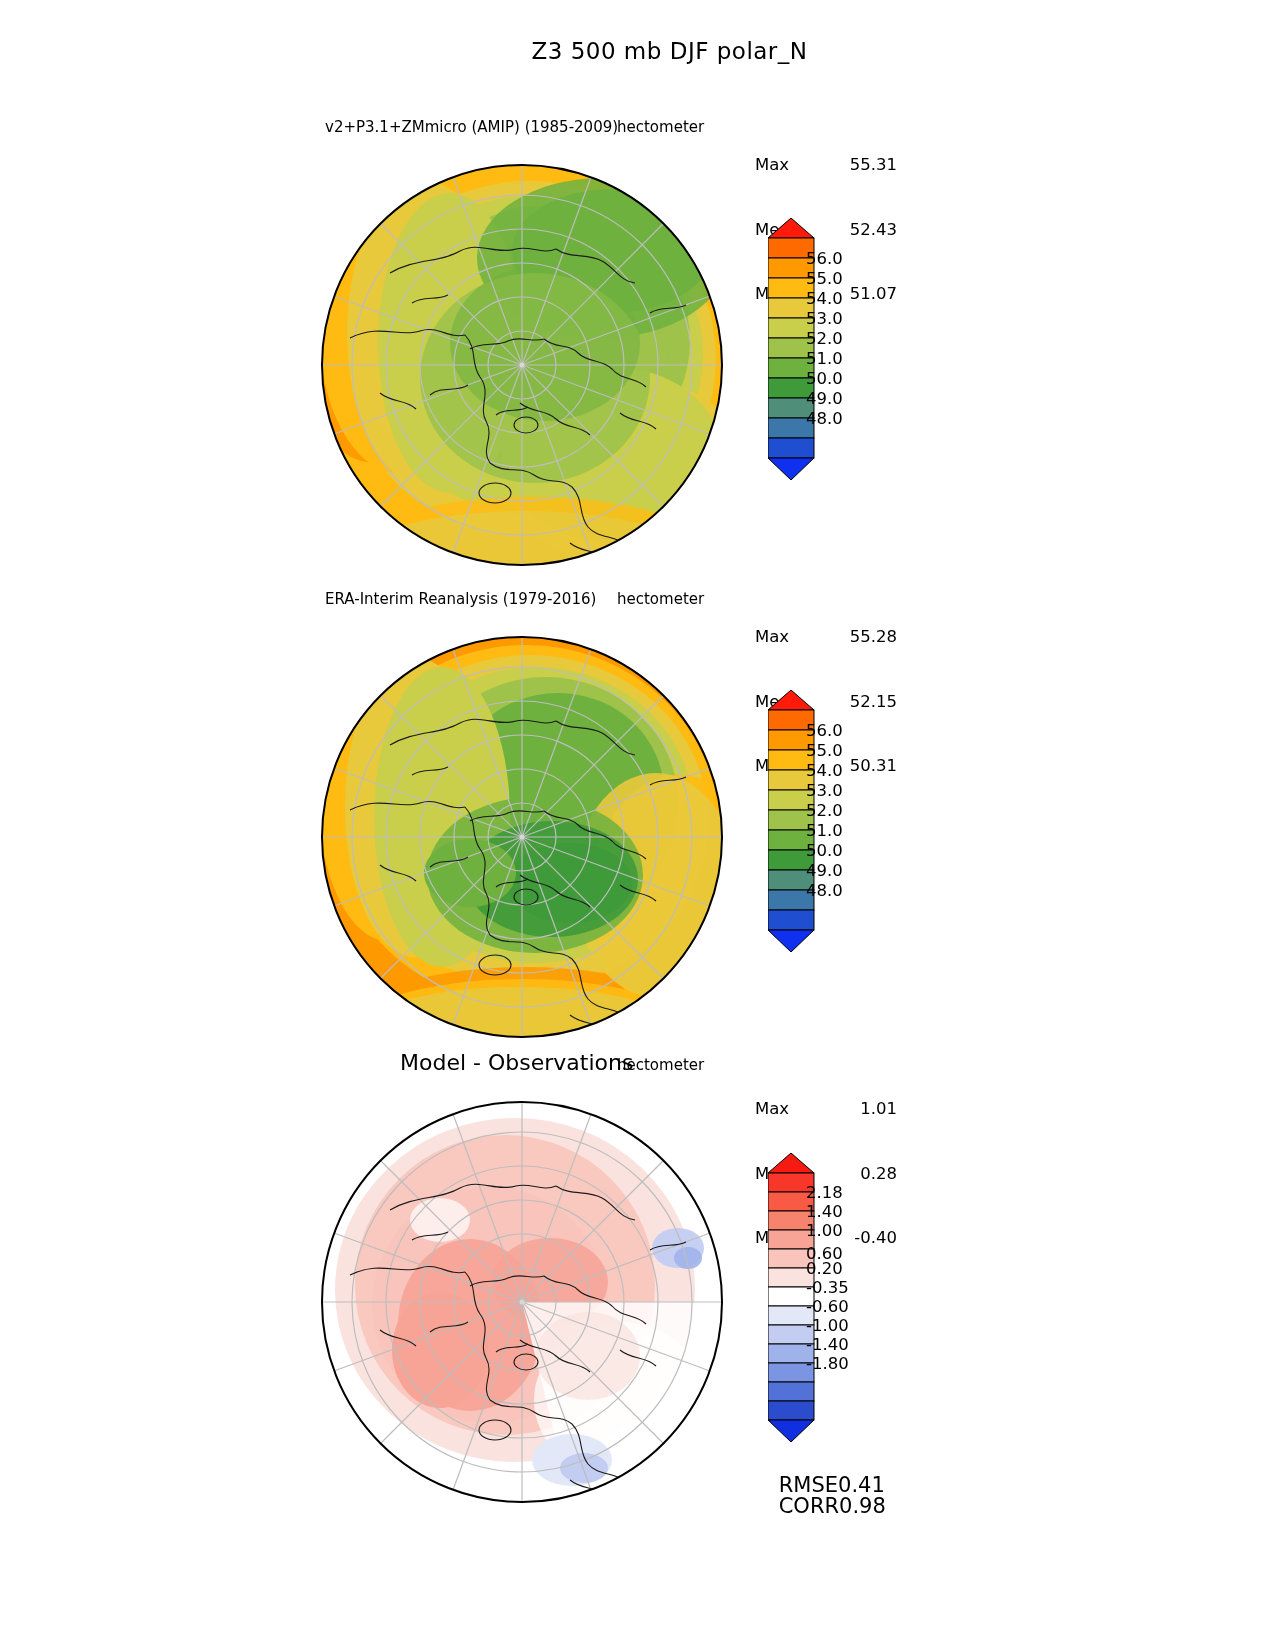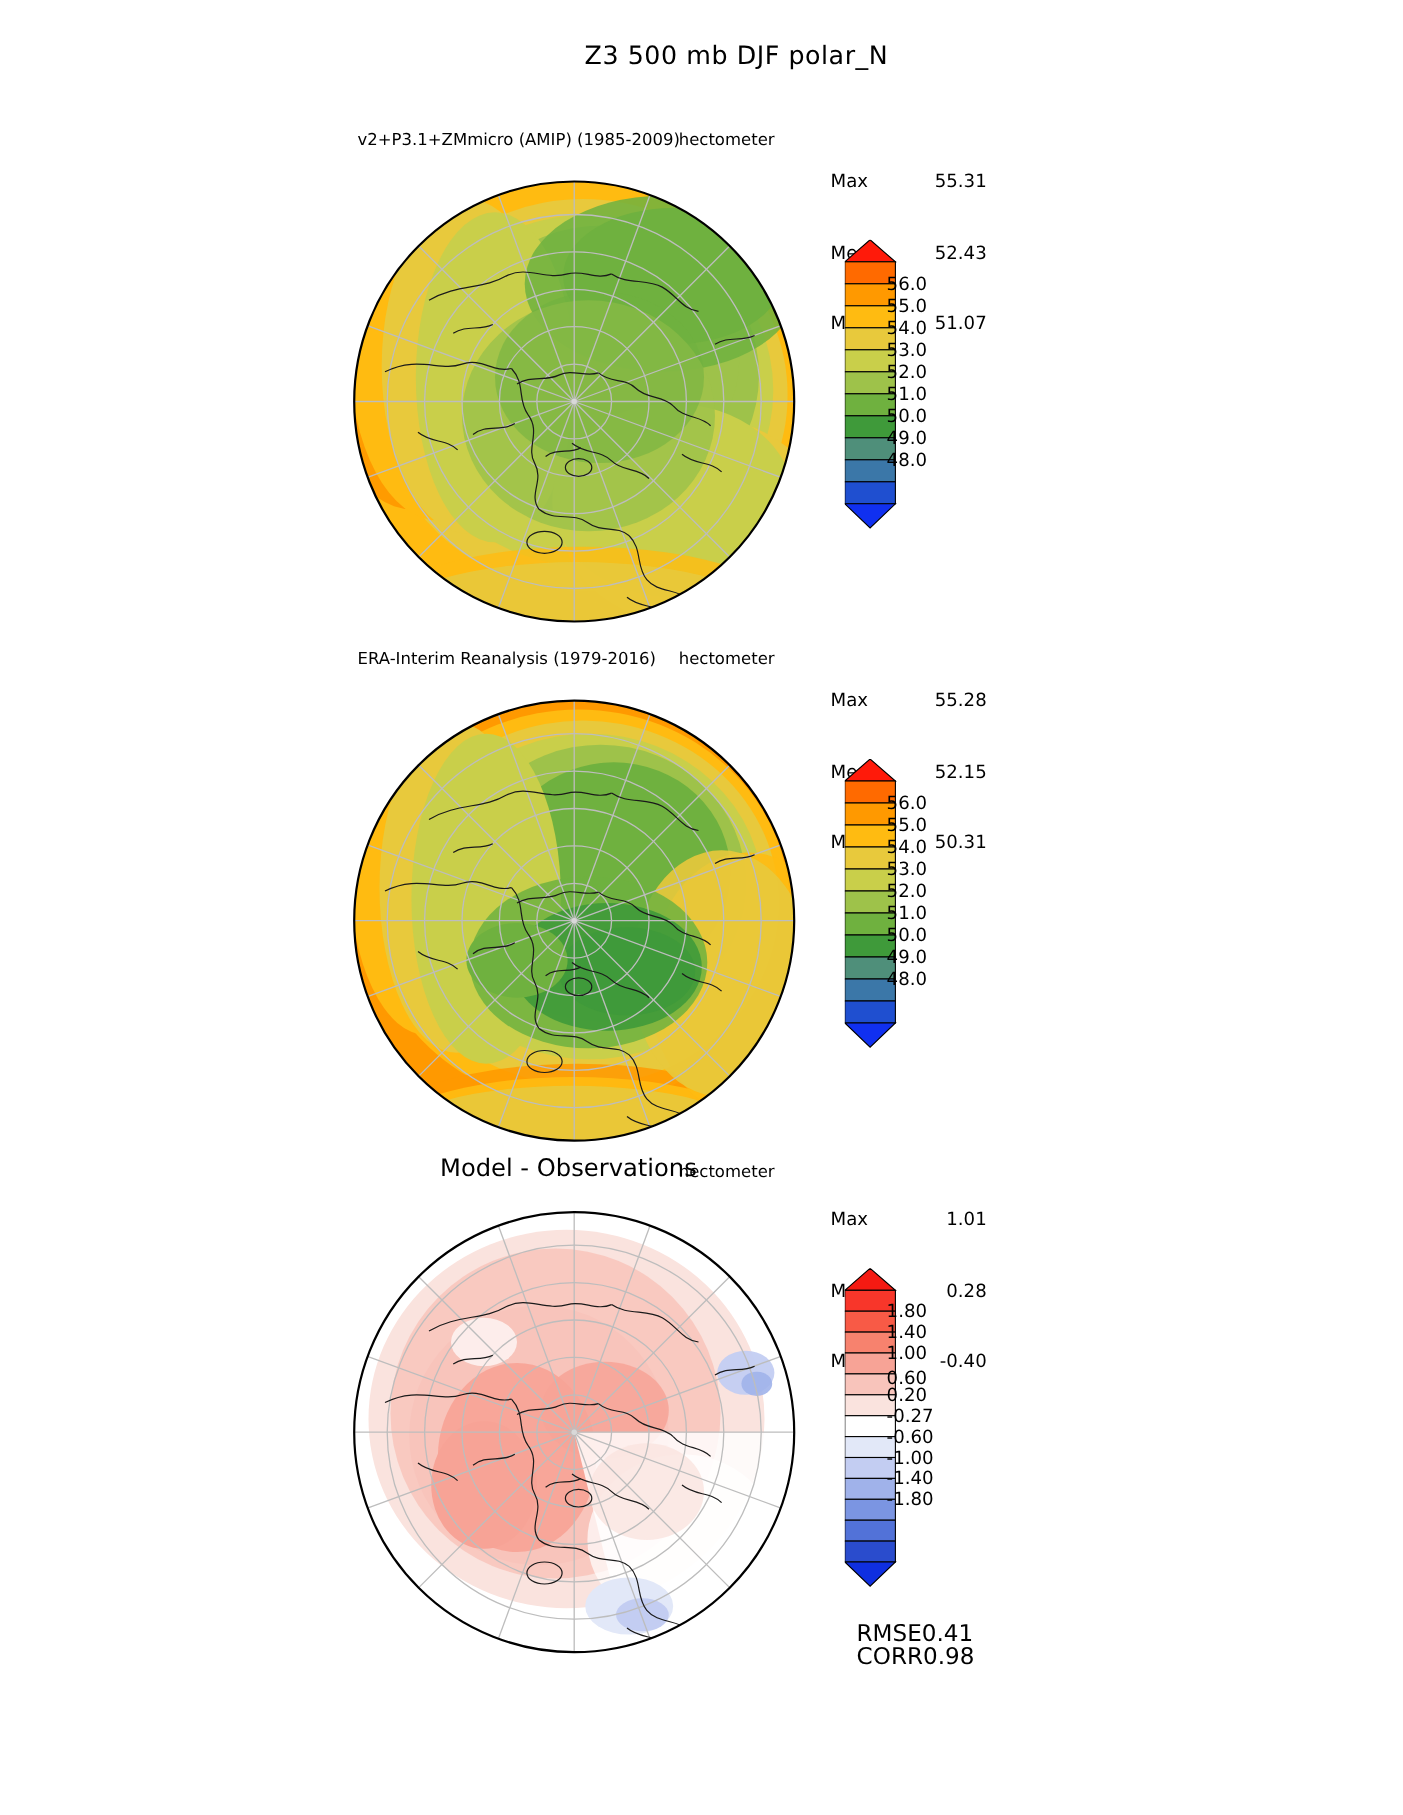--- a/index.html
+++ b/index.html
@@ -409,26 +409,26 @@
         <rect x="0" y="134" width="46" height="19" fill="#ffffff"></rect>
         <rect x="0" y="153" width="46" height="19" fill="#e2e8f8"></rect>
         <rect x="0" y="172" width="46" height="19" fill="#c3cdf2"></rect>
         <rect x="0" y="191" width="46" height="19" fill="#a0b2ea"></rect>
         <rect x="0" y="210" width="46" height="19" fill="#7b95e2"></rect>
         <rect x="0" y="229" width="46" height="19" fill="#5272d8"></rect>
         <rect x="0" y="248" width="46" height="19" fill="#2a4ccd"></rect>
       </g>
       <polygon points="0,267 46,267 23,289" fill="#0f2fe0" stroke="#000" stroke-width="1"></polygon>
     </svg>
-    <div class="tick" style="top:39px;">1.80</div>
+    <div class="tick" style="top:39px;">2.18</div>
     <div class="tick" style="top:58px;">1.40</div>
     <div class="tick" style="top:77px;">1.00</div>
     <div class="tick" style="top:100px;">0.60</div>
     <div class="tick" style="top:115px;">0.20</div>
-    <div class="tick" style="top:134px;">-0.27</div>
+    <div class="tick" style="top:134px;">-0.35</div>
     <div class="tick" style="top:153px;">-0.60</div>
     <div class="tick" style="top:172px;">-1.00</div>
     <div class="tick" style="top:191px;">-1.40</div>
     <div class="tick" style="top:210px;">-1.80</div>
   </div>
 
   <div class="footer-stats" style="left:752px; top:398px;">
     <span class="row"><span class="lbl">RMSE</span><span class="val">0.41</span></span>
     <span class="row"><span class="lbl">CORR</span><span class="val">0.98</span></span>
   </div>

